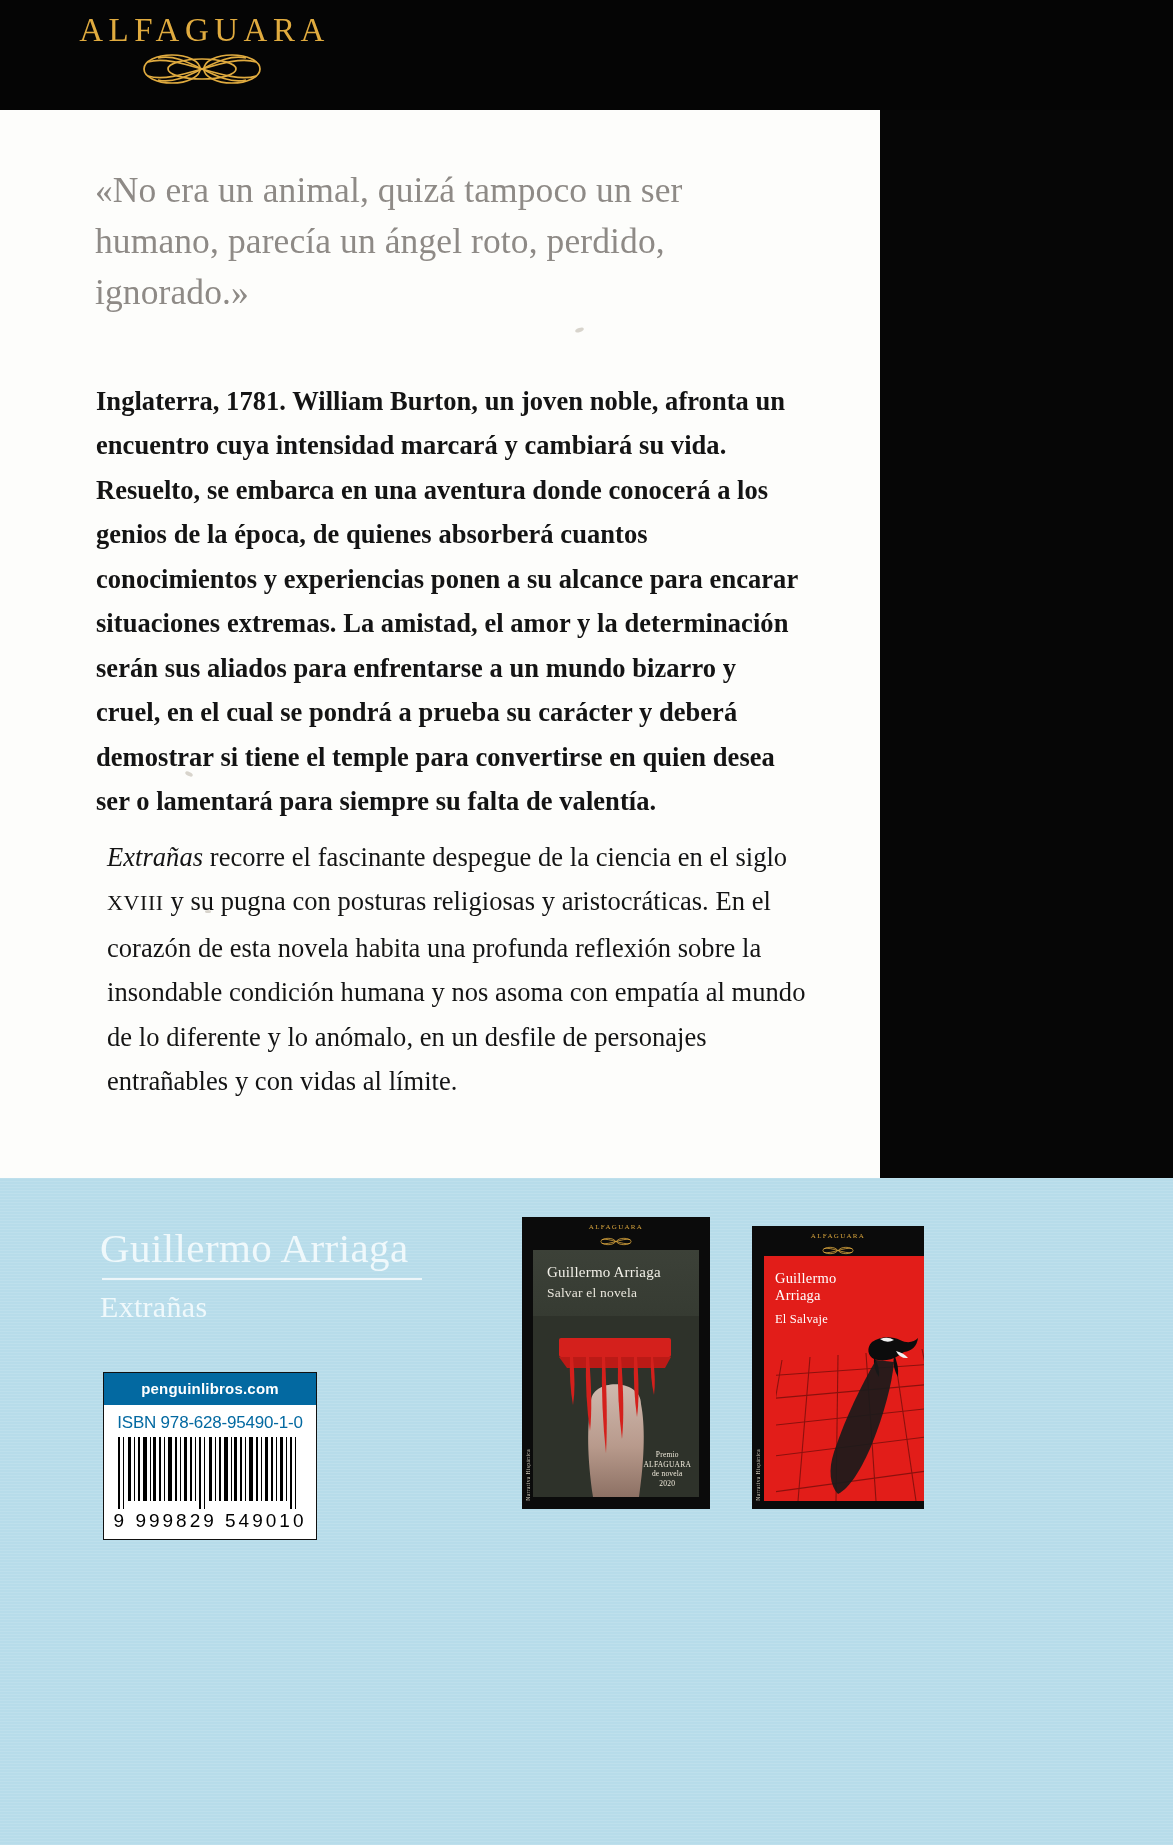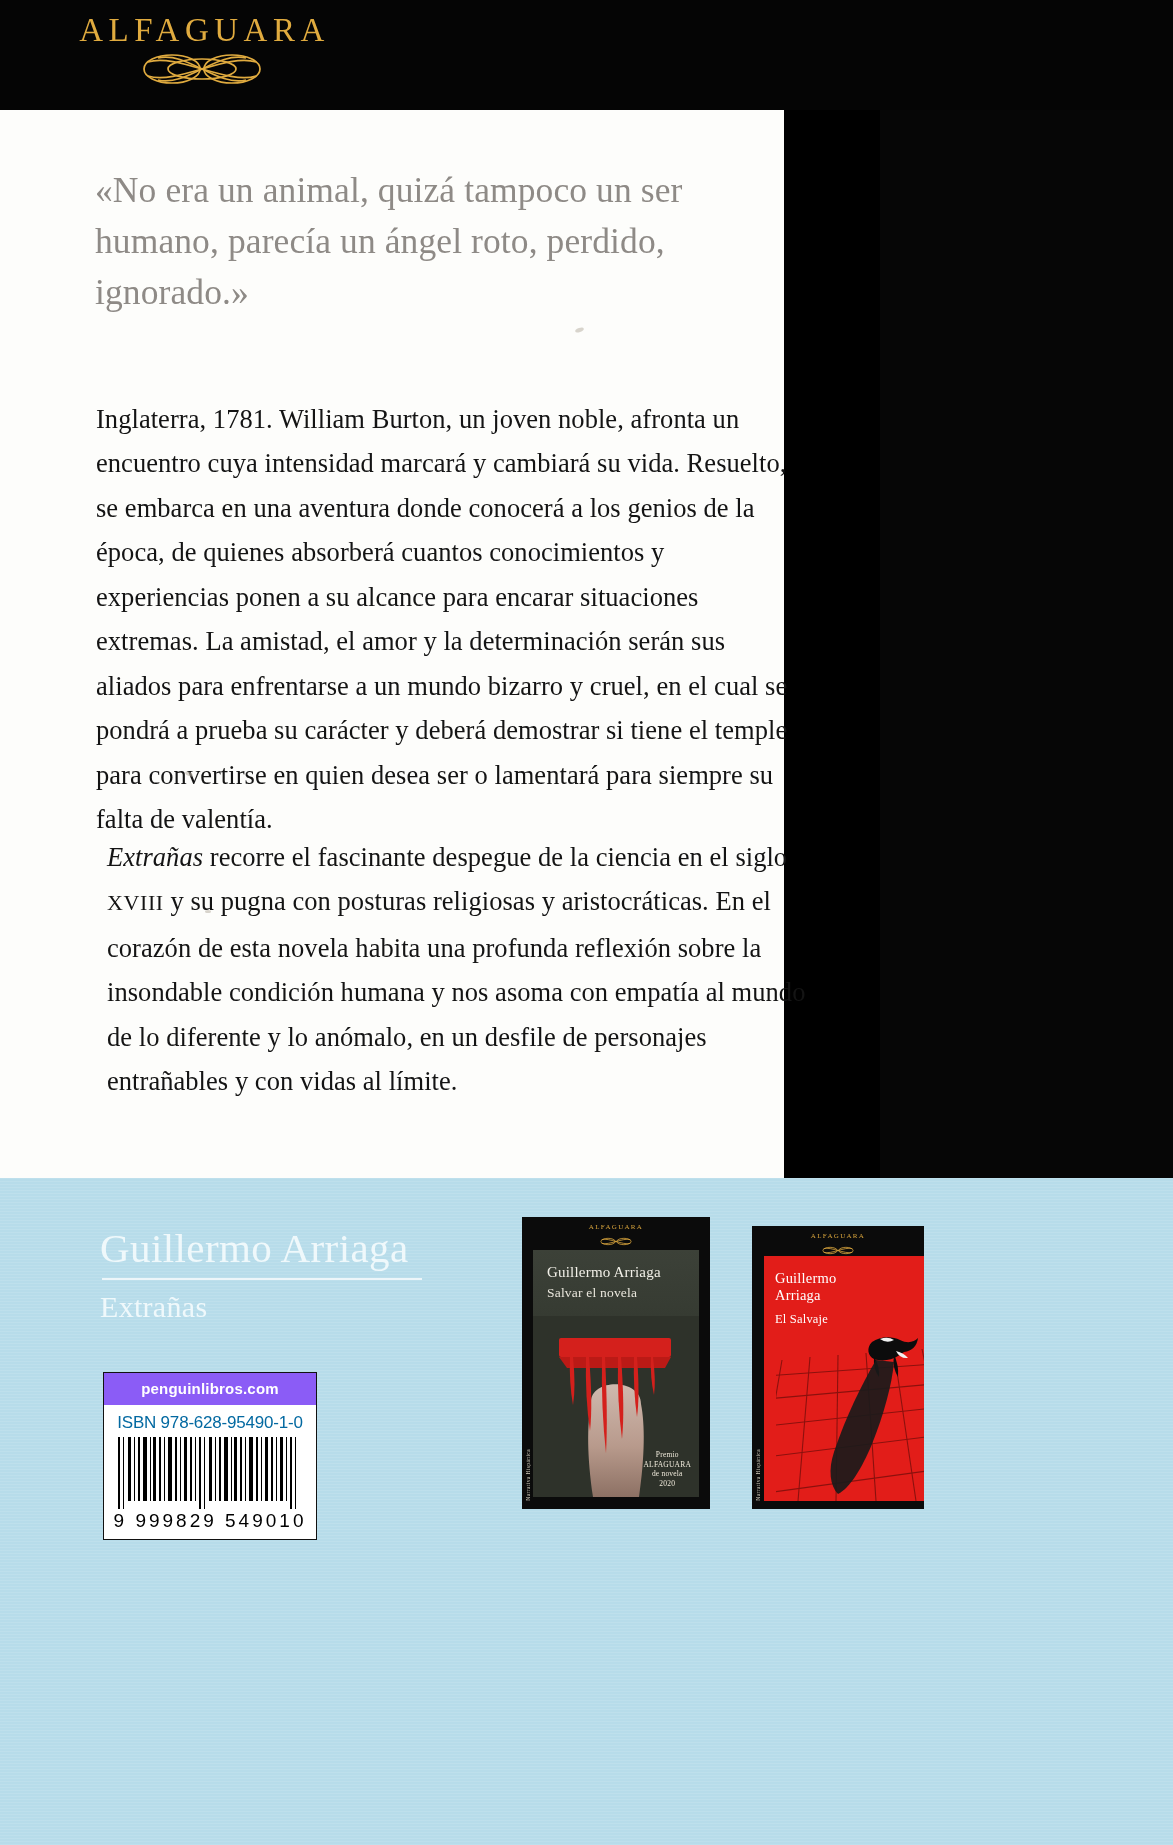--- a/index.html
+++ b/index.html
@@ -43,21 +43,21 @@
   .logo-knot {
     margin-top: 2px;
     height: 40px;
   }
 
   
   .main-panel {
     position: absolute;
     left: 0;
     top: 110px;
-    width: 784px;
+    width: 880px;
     height: 1068px;
     background: #fdfdfb;
   }
   
   .right-dark {
     position: absolute;
     left: 880px;
     top: 110px;
     width: 293px;
     height: 1068px;
@@ -76,21 +76,21 @@
   }
   .blurb {
     position: absolute;
     left: 96px;
     width: 706px;
     color: #141414;
     font-size: 26.5px;
     line-height: 44.5px;
     letter-spacing: 0.05px;
   }
-  .blurb.p1 { top: 260px; }
+  .blurb.p1 { top: 242px; font-weight: bold; }
   .blurb.p2 { top: 698px; margin-left: 11px; }
   .blurb.p3 { top: 1075px; }
   .blurb em { font-style: italic; }
   .smallcaps {
     font-size: 22px;
     letter-spacing: 0.6px;
   }
 
   
   .footer-band {
@@ -139,21 +139,21 @@
   
   .isbn-block {
     position: absolute;
     left: 103px;
     top: 1372px;
     width: 212px;
     background: #ffffff;
     border: 1px solid #111;
   }
   .isbn-web {
-    background: #8b5cf6;
+    background: #0369a1;
     color: #ffffff;
     font-family: "Liberation Sans", "DejaVu Sans", sans-serif;
     font-size: 15px;
     font-weight: bold;
     text-align: center;
     padding: 7px 0 8px;
     letter-spacing: 0.2px;
   }
   .isbn-number {
     color: #0369a1;

